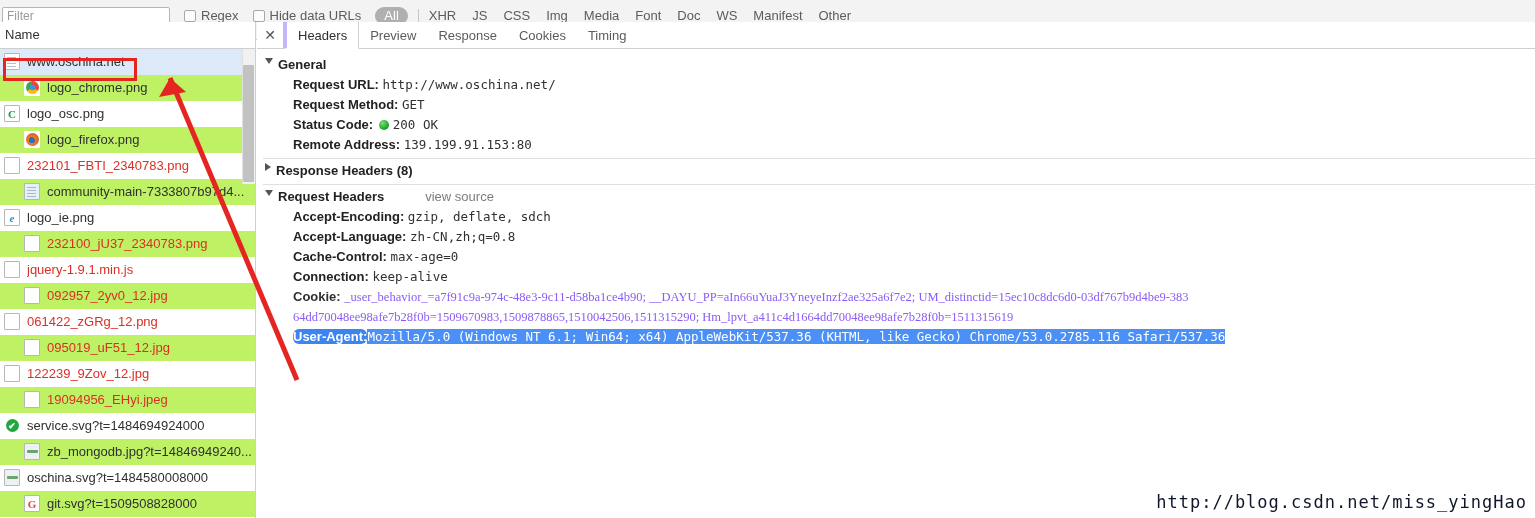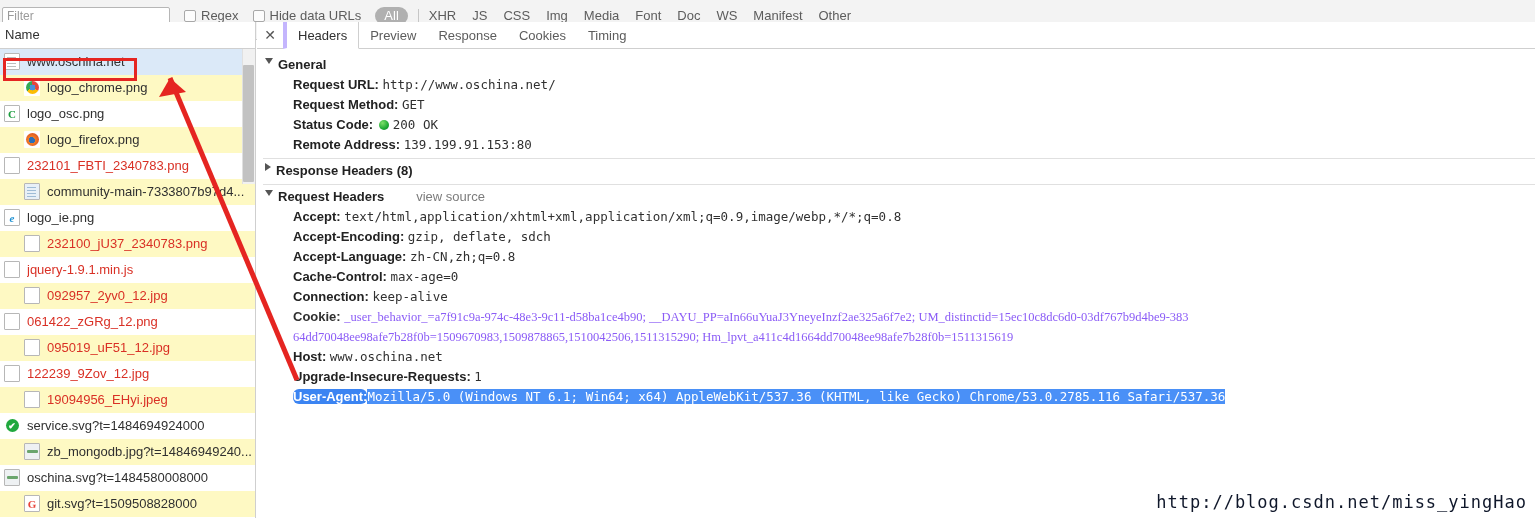--- a/index.html
+++ b/index.html
@@ -60,21 +60,21 @@
     padding-left:5px; background:#fff;
   }
   .req-list { position:relative; height:469px; }
   .req-row {
     height:26px; display:flex; align-items:center;
     padding-left:4px; font-size:13px; color:#303030;
     white-space:nowrap; overflow:hidden;
     border-bottom:1px solid transparent;
   }
   .req-row.odd  { background:#ffffff; }
-  .req-row.even { background:#fef9c3;padding-left:24px; }
+  .req-row.even { background:#bef264;padding-left:24px; }
   .req-row.selected { background:#dbe9f8; }
   .req-row.err { color:#d93025; }
   .req-name { overflow:hidden; text-overflow:ellipsis; }
 
   .ficon {
     width:16px; height:17px; min-width:16px;
     margin-right:7px; border:1px solid #b7b7b7;
     background:#fff; border-radius:1px;
     display:flex; align-items:center; justify-content:center;
     font-size:9px; font-weight:bold; overflow:hidden;
@@ -163,21 +163,21 @@
   .section-head {
     display:flex; 
     font-weight:bold; font-size:13px; color:#222;
     padding:2px 0 3px 2px;
   }
   .tri {
     width:0;height:0; margin-right:5px; display:inline-block;
   }
   .tri.down { border-left:4.5px solid transparent;border-right:4.5px solid transparent;border-top:6px solid #555; position:relative; top:1px;}
   .tri.right { border-top:4.5px solid transparent;border-bottom:4.5px solid transparent;border-left:6px solid #555; }
-  .view-source { font-weight:normal; color:#7c7c7c; margin-left:32px; font-size:13px; }
+  .view-source { font-weight:normal; color:#7c7c7c; margin-left:41px; font-size:13px; }
 
   .hrule { height:1px; background:#e0e0e0; margin:3px 0 2px 0; }
 
   .kv {
     padding-left:30px; line-height:20px;
     font-size:13px;
     white-space:nowrap;
   }
   .kv .k { font-weight:bold; color:#222; font-family:"Liberation Sans", sans-serif; }
   .kv .v { font-family:"DejaVu Sans Mono", monospace; font-size:12.5px; color:#303030; }
@@ -375,37 +375,32 @@
 
       <div class="hrule"></div>
 
       <div class="section-head">
         <span class="tri down"></span>
         <span>Request Headers</span>
         <span class="view-source">view source</span>
       </div>
 
       <div id="reqh-rows">
-          <div class="kv"><span class="k">Accept: </span><span class="v">text/html,application/xhtml+xml,application/xml;q=0.9,image/webp,*/*;q=0.8</span></div>
           <div class="kv"><span class="k">Accept-Encoding: </span><span class="v">gzip, deflate, sdch</span></div>
           <div class="kv"><span class="k">Accept-Language: </span><span class="v">zh-CN,zh;q=0.8</span></div>
           <div class="kv"><span class="k">Cache-Control: </span><span class="v">max-age=0</span></div>
           <div class="kv"><span class="k">Connection: </span><span class="v">keep-alive</span></div>
         </div>
 
       <div class="cookie-block">
         <span class="k" style="font-weight:bold">Cookie:</span>
         <span class="v">_user_behavior_=a7f91c9a-974c-48e3-9c11-d58ba1ce4b90; __DAYU_PP=aIn66uYuaJ3YneyeInzf2ae325a6f7e2; UM_distinctid=15ec10c8dc6d0-03df767b9d4be9-383</span>
         <div class="cookie-l2"><span class="v">64dd70048ee98afe7b28f0b=1509670983,1509878865,1510042506,1511315290; Hm_lpvt_a411c4d1664dd70048ee98afe7b28f0b=1511315619</span></div>
       </div>
 
-      <div id="reqh-rows-after">
-          <div class="kv"><span class="k">Host: </span><span class="v">www.oschina.net</span></div>
-          <div class="kv"><span class="k">Upgrade-Insecure-Requests: </span><span class="v">1</span></div>
-        </div>
 
       <div class="ua-line">
         <span class="ua-key" style="background: rgb(59, 132, 242);">User-Agent:</span><span class="ua-val" style="background: rgb(74, 144, 247);">Mozilla/5.0 (Windows NT 6.1; Win64; x64) AppleWebKit/537.36 (KHTML, like Gecko) Chrome/53.0.2785.116 Safari/537.36</span>
       </div>
 
     </div>
   </div>
 
   <svg class="arrow-svg" viewBox="0 0 1535 518">
     <line id="arrow-line" x1="170" y1="78" x2="297" y2="380" stroke="#e52521" stroke-width="5"></line>

